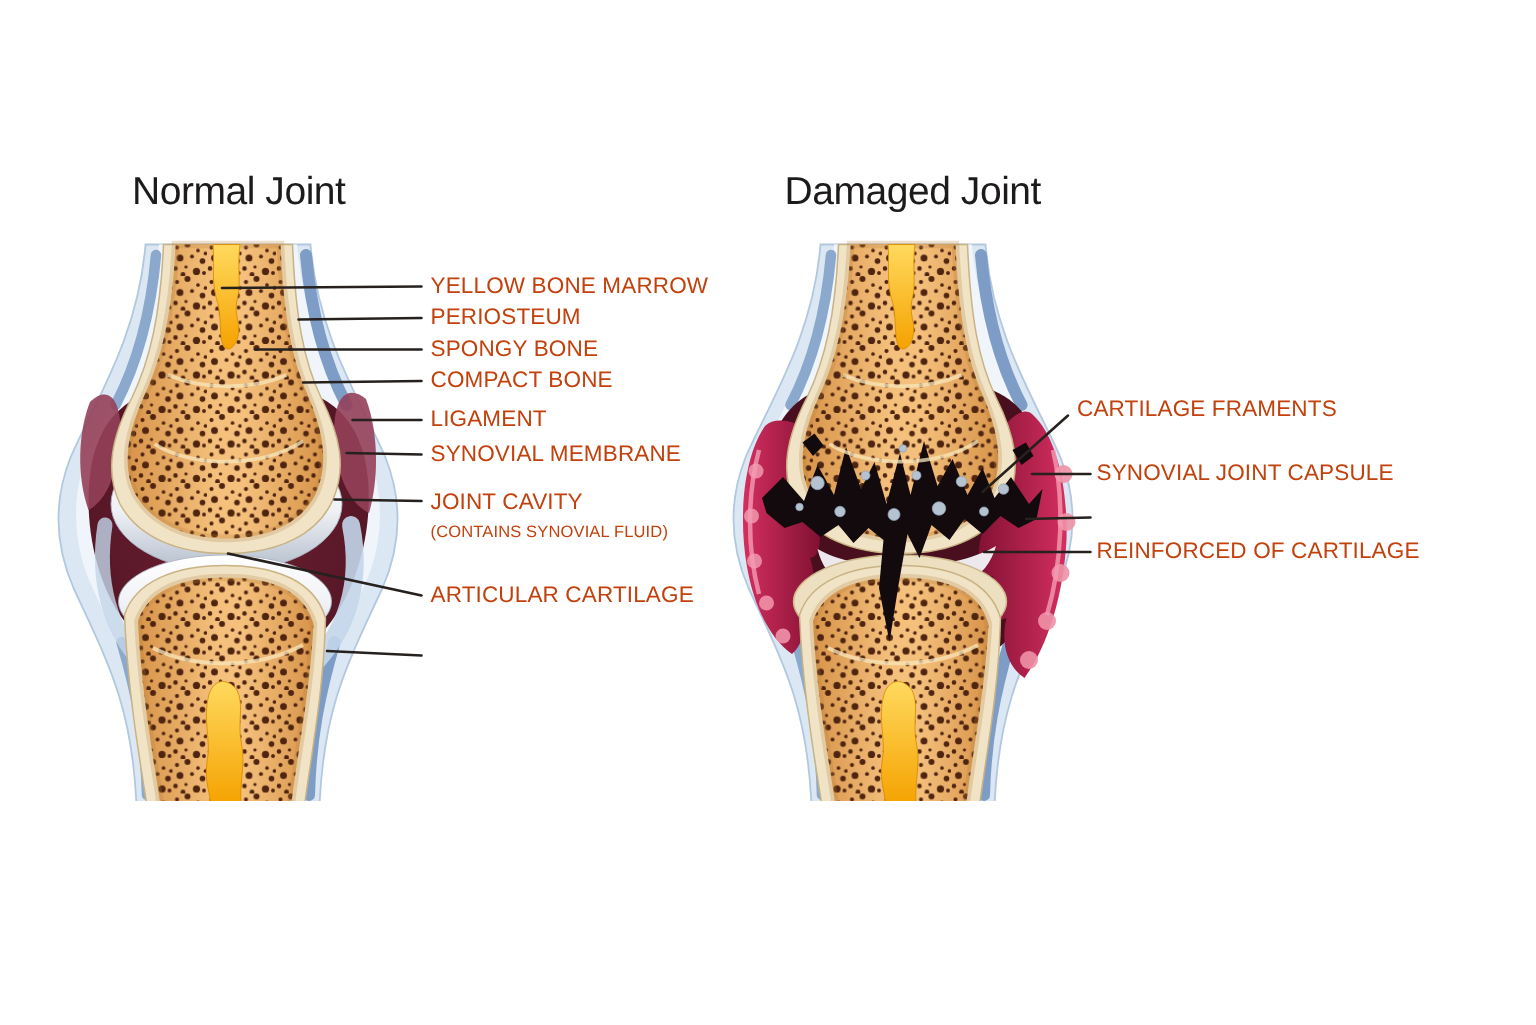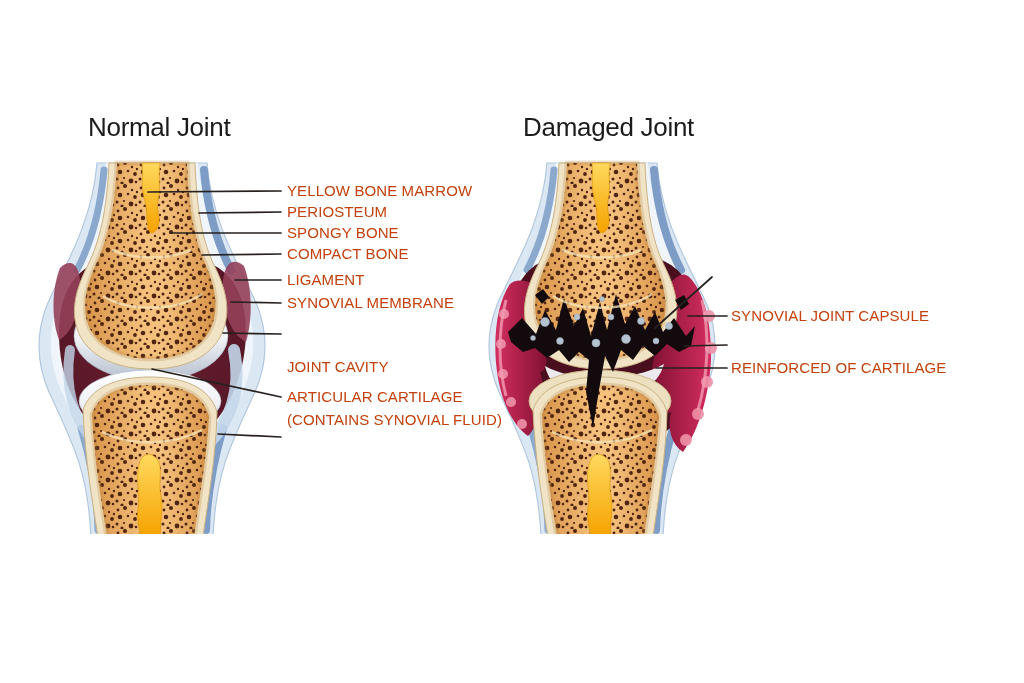--- a/index.html
+++ b/index.html
@@ -9,23 +9,23 @@
   }
   .art{position:absolute;left:0;top:0;width:1024px;height:683px;}
   .title{
     position:absolute;margin:0;font-size:26px;font-weight:400;color:#1c1a1a;
     letter-spacing:-0.3px;white-space:nowrap;
   }
   .label{
     position:absolute;font-size:15px;line-height:18px;color:#c2410c;
     white-space:nowrap;letter-spacing:0.1px;
   }
-  .label .ln{display:block;margin-top:32px;}
+  .label .ln{display:block;}
   .label.two .ln{line-height:21px;}
-  .label .sub{font-size:15px;}
+  .label .sub{font-size:11px;}
 </style>
 </head>
 <body>
 
 <div class="canvas">
 
   <svg class="art" viewBox="0 0 1024 683" aria-hidden="true">
     <defs>
       <linearGradient id="gSpongy" x1="0" y1="0" x2="1" y2="0">
         <stop offset="0" stop-color="#d8944a"></stop>
@@ -195,16 +195,17 @@
   <div class="label" style="left:287px;top:224px">SPONGY BONE</div>
   <div class="label" style="left:287px;top:245px">COMPACT BONE</div>
   <div class="label" style="left:287px;top:271px">LIGAMENT</div>
   <div class="label" style="left:287px;top:294px">SYNOVIAL MEMBRANE</div>
   <div class="label two" style="left:287px;top:324px">
     <span class="ln">JOINT CAVITY</span>
     <span class="ln sub">(CONTAINS SYNOVIAL FLUID)</span>
   </div>
   <div class="label" style="left:287px;top:388px">ARTICULAR CARTILAGE</div>
 
+  <div class="label" style="left:718px;top:264px">CARTILAGE FRAMENTS</div>
   <div class="label" style="left:731px;top:307px">SYNOVIAL JOINT CAPSULE</div>
   <div class="label" style="left:731px;top:359px">REINFORCED OF CARTILAGE</div>
 
 </div>
 
 </body></html>

